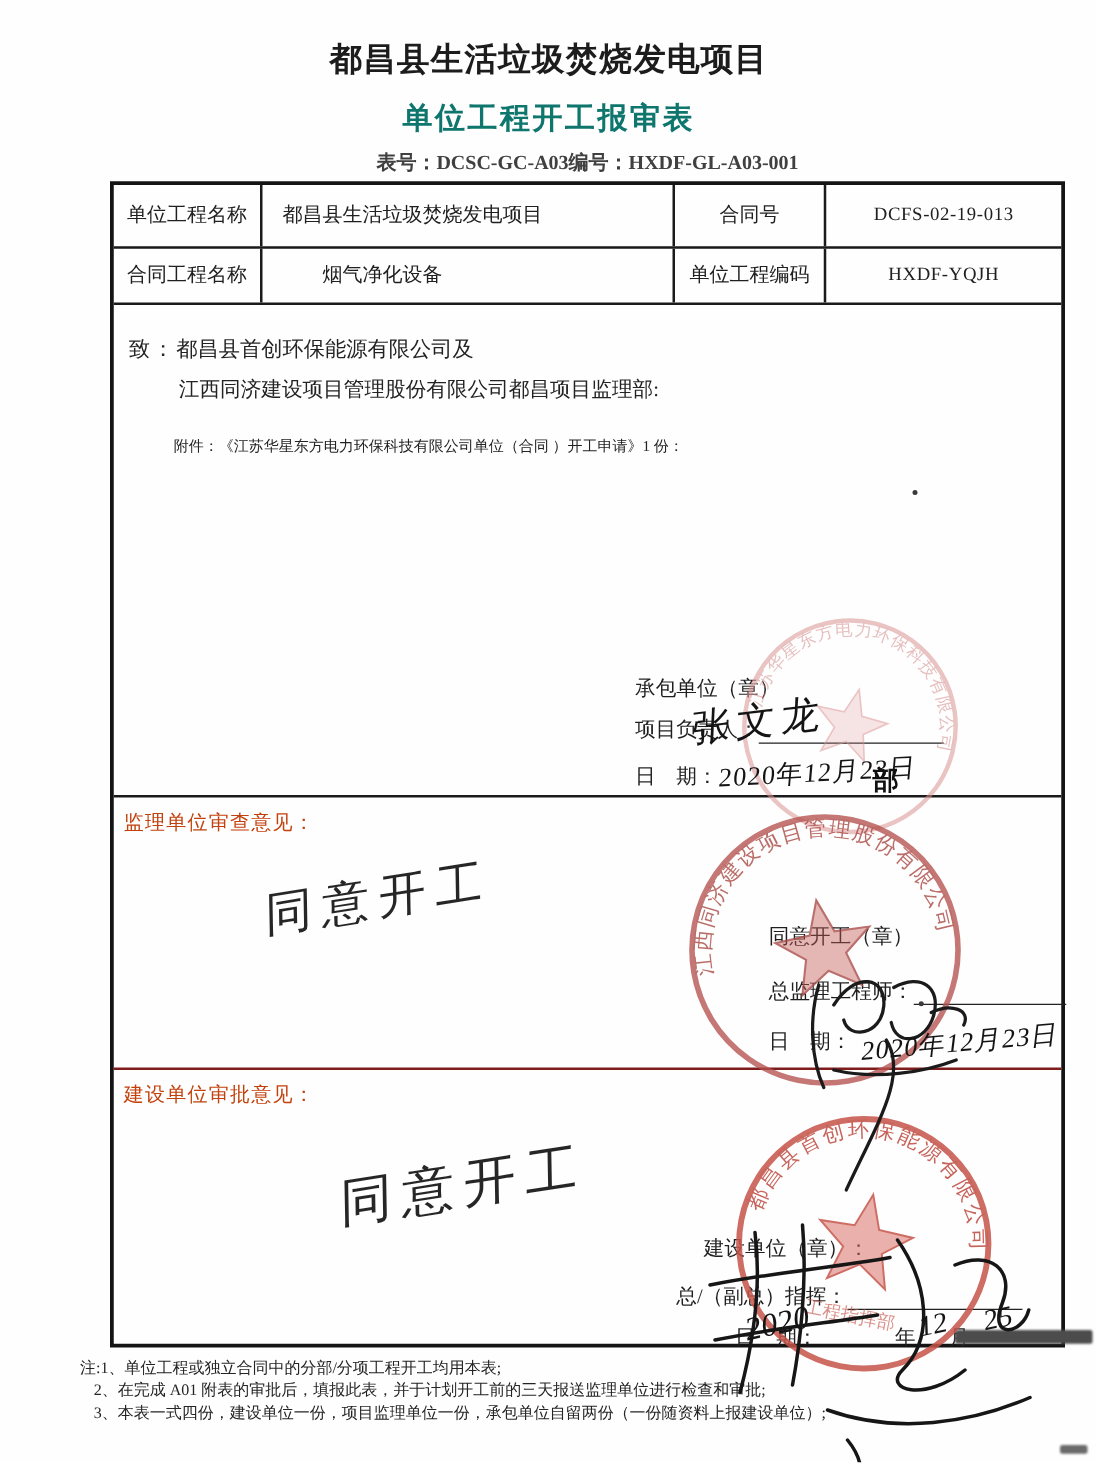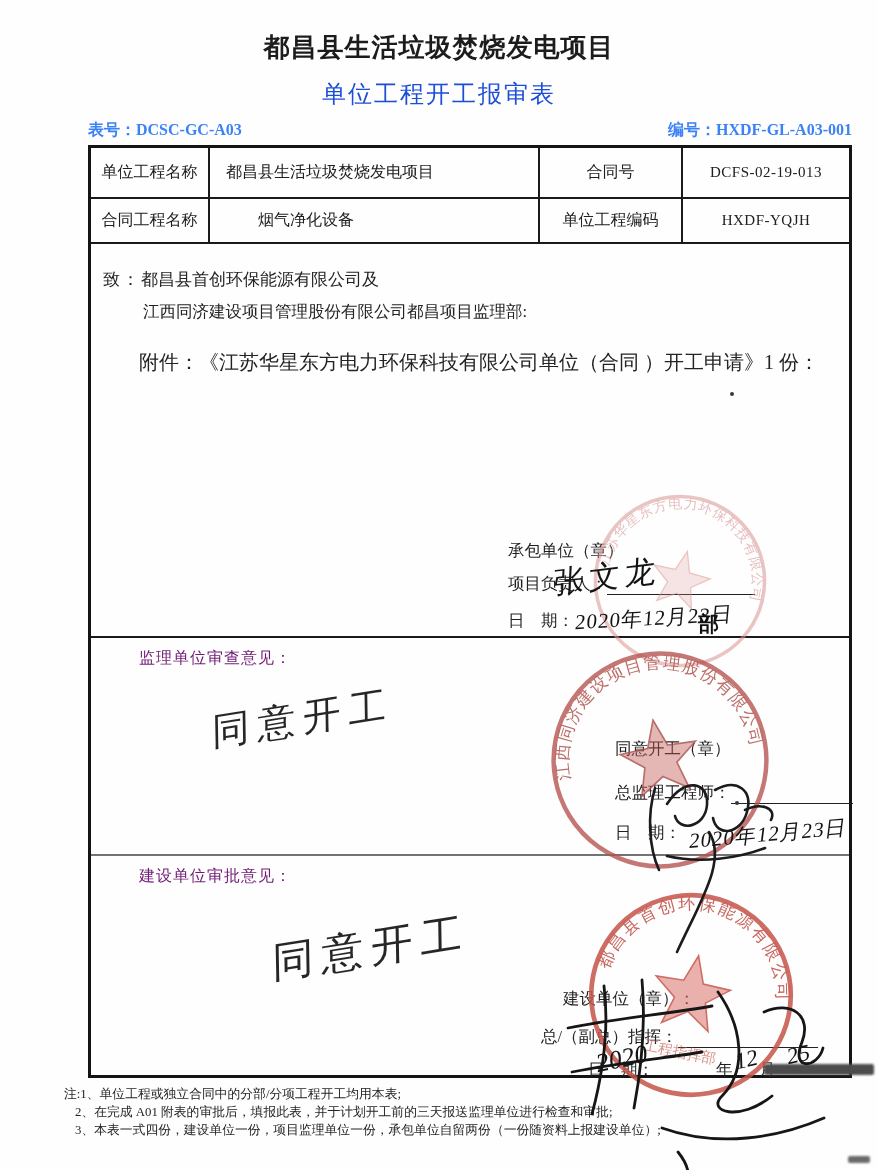--- a/index.html
+++ b/index.html
@@ -3,47 +3,47 @@
 <meta charset="utf-8">
 <style>
   * { margin:0; padding:0; box-sizing:border-box; }
   html,body { background:#ffffff; }
   .page {
     position:relative; width:878px; height:1170px; background:#fefefe;
     font-family:"Liberation Serif","DejaVu Serif",serif; color:#232323; overflow:hidden;
   }
   
   .title1 { margin-top:30px; text-align:center; font-size:26px; font-weight:bold; letter-spacing:1px; color:#1c1c1c; }
-  .title2 { margin-top:13px; text-align:center; font-size:24px; font-weight:normal; letter-spacing:2px; color:#1d4ed8; }
-  .meta-row { width:764px; margin:10px 0 4px 88px; display:flex; justify-content:space-between; font-size:16px; font-weight:bold; color:#3b82f6; }
+  .title2 { margin-top:13px; text-align:center; font-size:24px; font-weight:bold; letter-spacing:2px; color:#0f766e; }
+  .meta-row { width:764px; margin:10px 0 4px 88px; display:flex; justify-content:center; font-size:16px; font-weight:bold; color:#404040; }
   
   .form-table { position:relative; width:764px; height:933px; margin-left:88px; border:3px solid #141414; }
   .grid-row { display:flex; border-bottom:2px solid #1a1a1a; }
   .grid-row.r1 { height:51px; }
   .grid-row.r2 { height:45px; }
   .cell { display:flex; align-items:center; font-size:16px; color:#202020; }
   .cell.lab { justify-content:center; text-align:center; }
   .c1 { width:119px; border-right:2px solid #1a1a1a; }
   .c2 { width:330px; border-right:2px solid #1a1a1a; padding-left:16px; }
   .c2.indent { padding-left:48px; }
-  .c3 { width:143px; border-right:2px solid #1a1a1a; }
+  .c3 { width:121px; border-right:2px solid #1a1a1a; }
   .c4 { flex:1; justify-content:center; font-size:15px; letter-spacing:.5px; }
   .sec { position:relative; }
   .sec-apply { height:392px; }
   .sec-sup { height:218px; border-top:0; }
-  .sec-con { height:221px; border-top:2px solid #737373; }
+  .sec-con { height:221px; border-top:2px solid #7f1d1d; }
   .sec-sup { border-top:0; }
-  .sec-label { position:absolute; left:8px; top:10px; font-size:16px; color:#701a75; letter-spacing:1px;margin-left:40px; }
+  .sec-label { position:absolute; left:8px; top:10px; font-size:16px; color:#c2410c; letter-spacing:1px; }
   
   .to-line1 { padding:24px 0 0 12px; font-size:17px; }
   .to-label { letter-spacing:2px; }
   .to-line2 { padding:10px 0 0 52px; font-size:16.5px; }
   .body-par { width:700px; margin:22px 0 0 4px; font-size:16px; line-height:37px; text-indent:2em; }
   .blank { display:inline-block; border-bottom:1px solid #2a2a2a; padding:0 7px; line-height:19px; }
-  .attach { padding:26px 16px 0 48px; font-size:20px; }
+  .attach { padding:26px 16px 0 48px; font-size:12px; }
   .abs { position:absolute; white-space:nowrap; }
   .rlabel { font-size:16.5px; color:#1f1f1f; }
   .u-line { display:inline-block; border-bottom:1.5px solid #222; height:14px; vertical-align:bottom; }
   
   .overlay { position:absolute; inset:0; pointer-events:none; z-index:5; }
   .hw { position:absolute; font-family:"Liberation Serif",serif; color:#141414; white-space:nowrap; }
   .hw-opinion { font-size:38px; letter-spacing:8px; transform:rotate(-9deg) skewX(-8deg); opacity:.92; }
   .hw-name { font-size:31px; letter-spacing:5px; transform:rotate(-7deg) skewX(-10deg); }
   .hw-date { font-size:21px; letter-spacing:1px; transform:rotate(-3deg) skewX(-8deg); }
   .hw-sm { font-size:23px; transform:rotate(-12deg) skewX(-10deg); }

